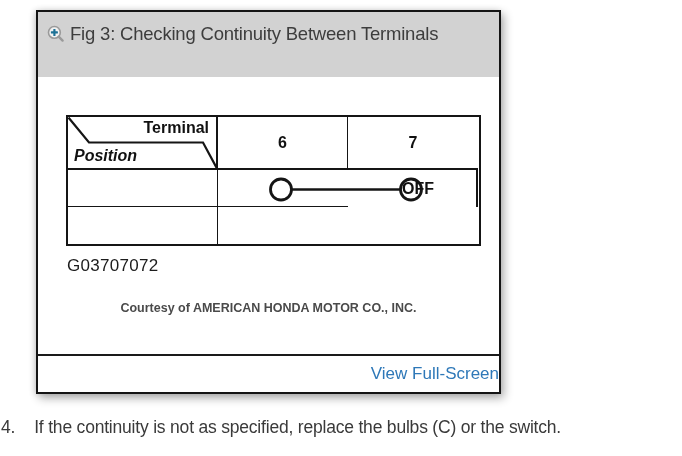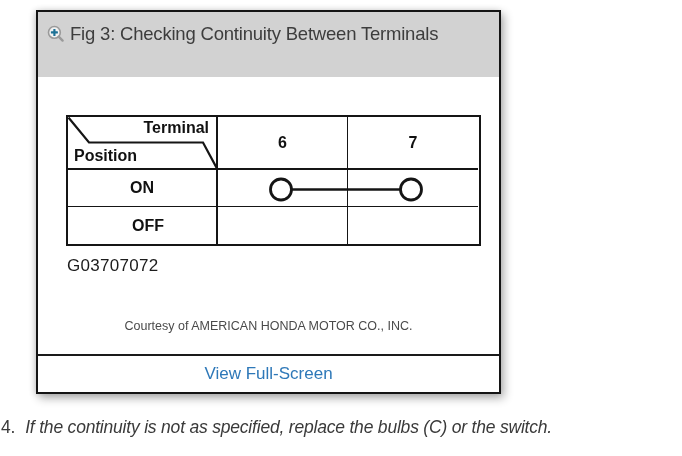--- a/index.html
+++ b/index.html
@@ -59,49 +59,49 @@
     display: flex; align-items: center; justify-content: center;
     font-weight: bold; font-size: 16px;
   }
   .cell.last-col { border-right: none; }
   .cell.last-row { border-bottom: none; padding-left: 12px; }
   .cell.thick-r { border-right-width: 2.5px; }
   .cell.thick-b { border-bottom-width: 2.5px; }
   .corner-cell { position: relative; display: block; }
   .corner-cell svg { position: absolute; inset: 0; }
   .corner-terminal { position: absolute; top: 2px; right: 7px; font-weight: bold; font-size: 16px; }
-  .corner-position { position: absolute; bottom: 3px; left: 6px; font-weight: bold; font-size: 16px; }
+  .corner-position { position: absolute; bottom: 3px; left: 6px; font-weight: bold; font-size: 16px; font-style: italic; }
   .continuity-overlay { position: absolute; inset: 0; pointer-events: none; }
 
   .fig-id { margin: 10px 0 0 29px; font-size: 17px; color: #1c1c1c; letter-spacing: 0.3px; }
 
-  .courtesy { margin-top: 43px; text-align: center; font-size: 12.5px; color: #4a4a4a; }
+  .courtesy { margin-top: 25px; text-align: center; font-size: 12.5px; color: #4a4a4a; font-weight: bold; }
 
   .fig-footer {
     margin-top: auto;
     border-top: 2px solid #1a1a1a;
     height: 38px;
-    display: flex; align-items: center; justify-content: center;
+    display: flex; align-items: center; justify-content: flex-end;
     cursor: pointer;
     flex: 0 0 auto;
   }
   .fig-footer span { font-size: 17px; color: #2e78b8; }
 
   
   .instruction {
     position: absolute;
     left: 1px; top: 417px;
     width: 680px;
     font-size: 17.5px;
     color: #3a3a3a;
     display: flex;
     letter-spacing: -0.2px;
   }
   .instruction .num { flex: 0 0 auto; }
-  .instruction .txt { margin-left: 10px; font-style: italic; }
+  .instruction .txt { margin-left: 19px; }
 </style>
 </head>
 <body>
 
 <div class="page">
 
   <div class="fig-panel">
 
     <div class="fig-header">
       <span class="zoom-icon">
@@ -124,21 +124,20 @@
         <div class="cell corner-cell thick-r thick-b">
           <svg viewBox="0 0 150 53" width="150" height="53" preserveAspectRatio="none">
             <polyline points="0.5,0.5 21,25.5 135,25.5 149.5,52.5" fill="none" stroke="#151515" stroke-width="2.2"></polyline>
           </svg>
           <span class="corner-terminal">Terminal</span>
           <span class="corner-position">Position</span>
         </div>
         <div class="cell thick-b">6</div>
         <div class="cell thick-b last-col">7</div>
 
-        <div class="cell thick-r">ON</div>
         <div class="cell"></div>
         <div class="cell last-col"></div>
 
         <div class="cell thick-r last-row">OFF</div>
         <div class="cell last-row"></div>
         <div class="cell last-col last-row"></div>
 
         <svg class="continuity-overlay" width="410" height="127" viewBox="0 0 410 127">
           <circle cx="213" cy="72.5" r="10.5" fill="none" stroke="#151515" stroke-width="2.8"></circle>
           <circle cx="343" cy="72.5" r="10.5" fill="none" stroke="#151515" stroke-width="2.8"></circle>

